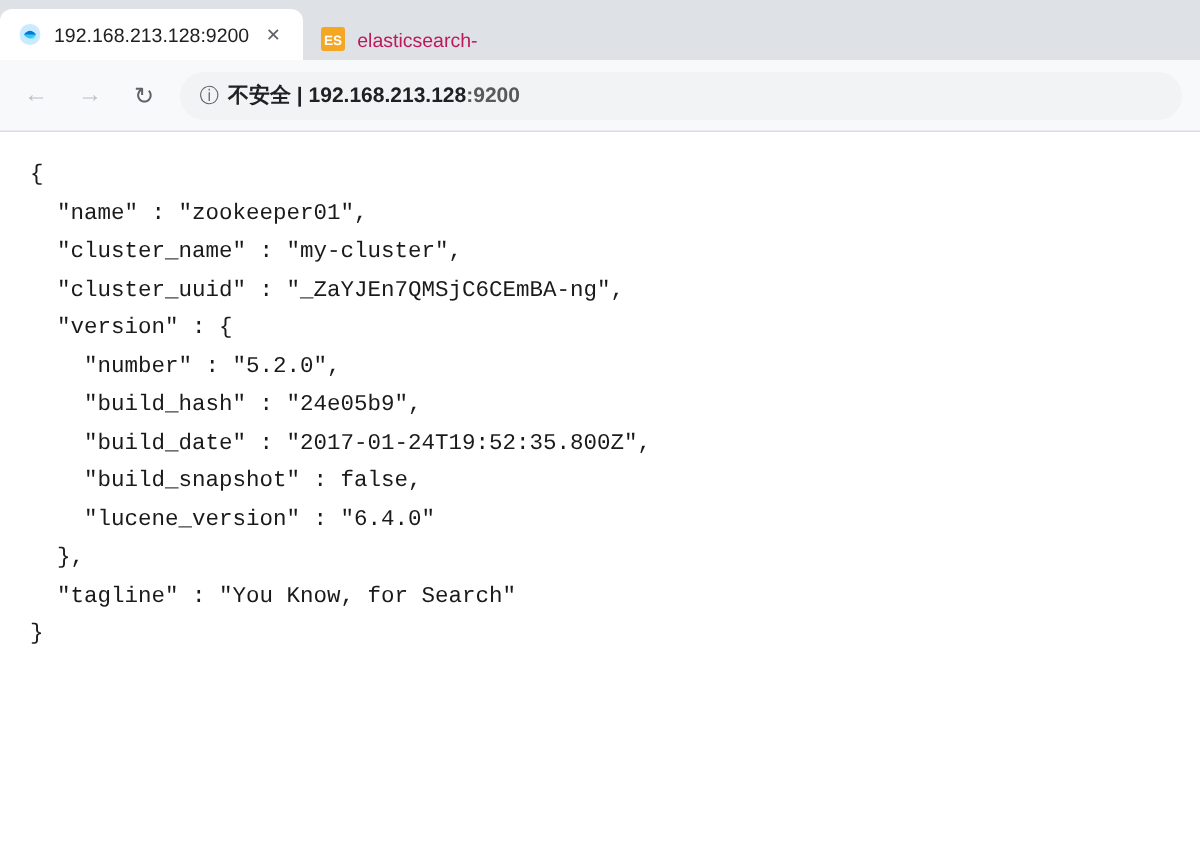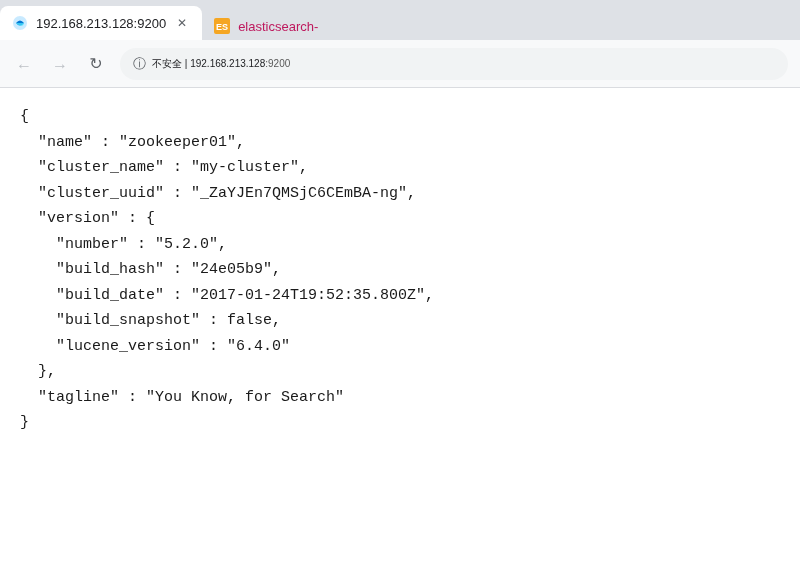--- a/index.html
+++ b/index.html
@@ -114,23 +114,24 @@
       margin: 0 4px;
     }
 
     .security-icon {
       font-size: 13px;
       color: #5f6368;
       flex-shrink: 0;
     }
 
     .address-text {
-      font-size: 10px;
+      font-size: 14px;
       color: #202124;
       font-family: 'Segoe UI', Arial, sans-serif;
+      font-weight: bold;
     }
 
     
     .content-area {
       background: #ffffff;
       padding: 16px 20px;
       width: 100%;
       height: calc(561px - 88px);
       overflow-y: auto;
       font-family: 'Courier New', Courier, monospace;

